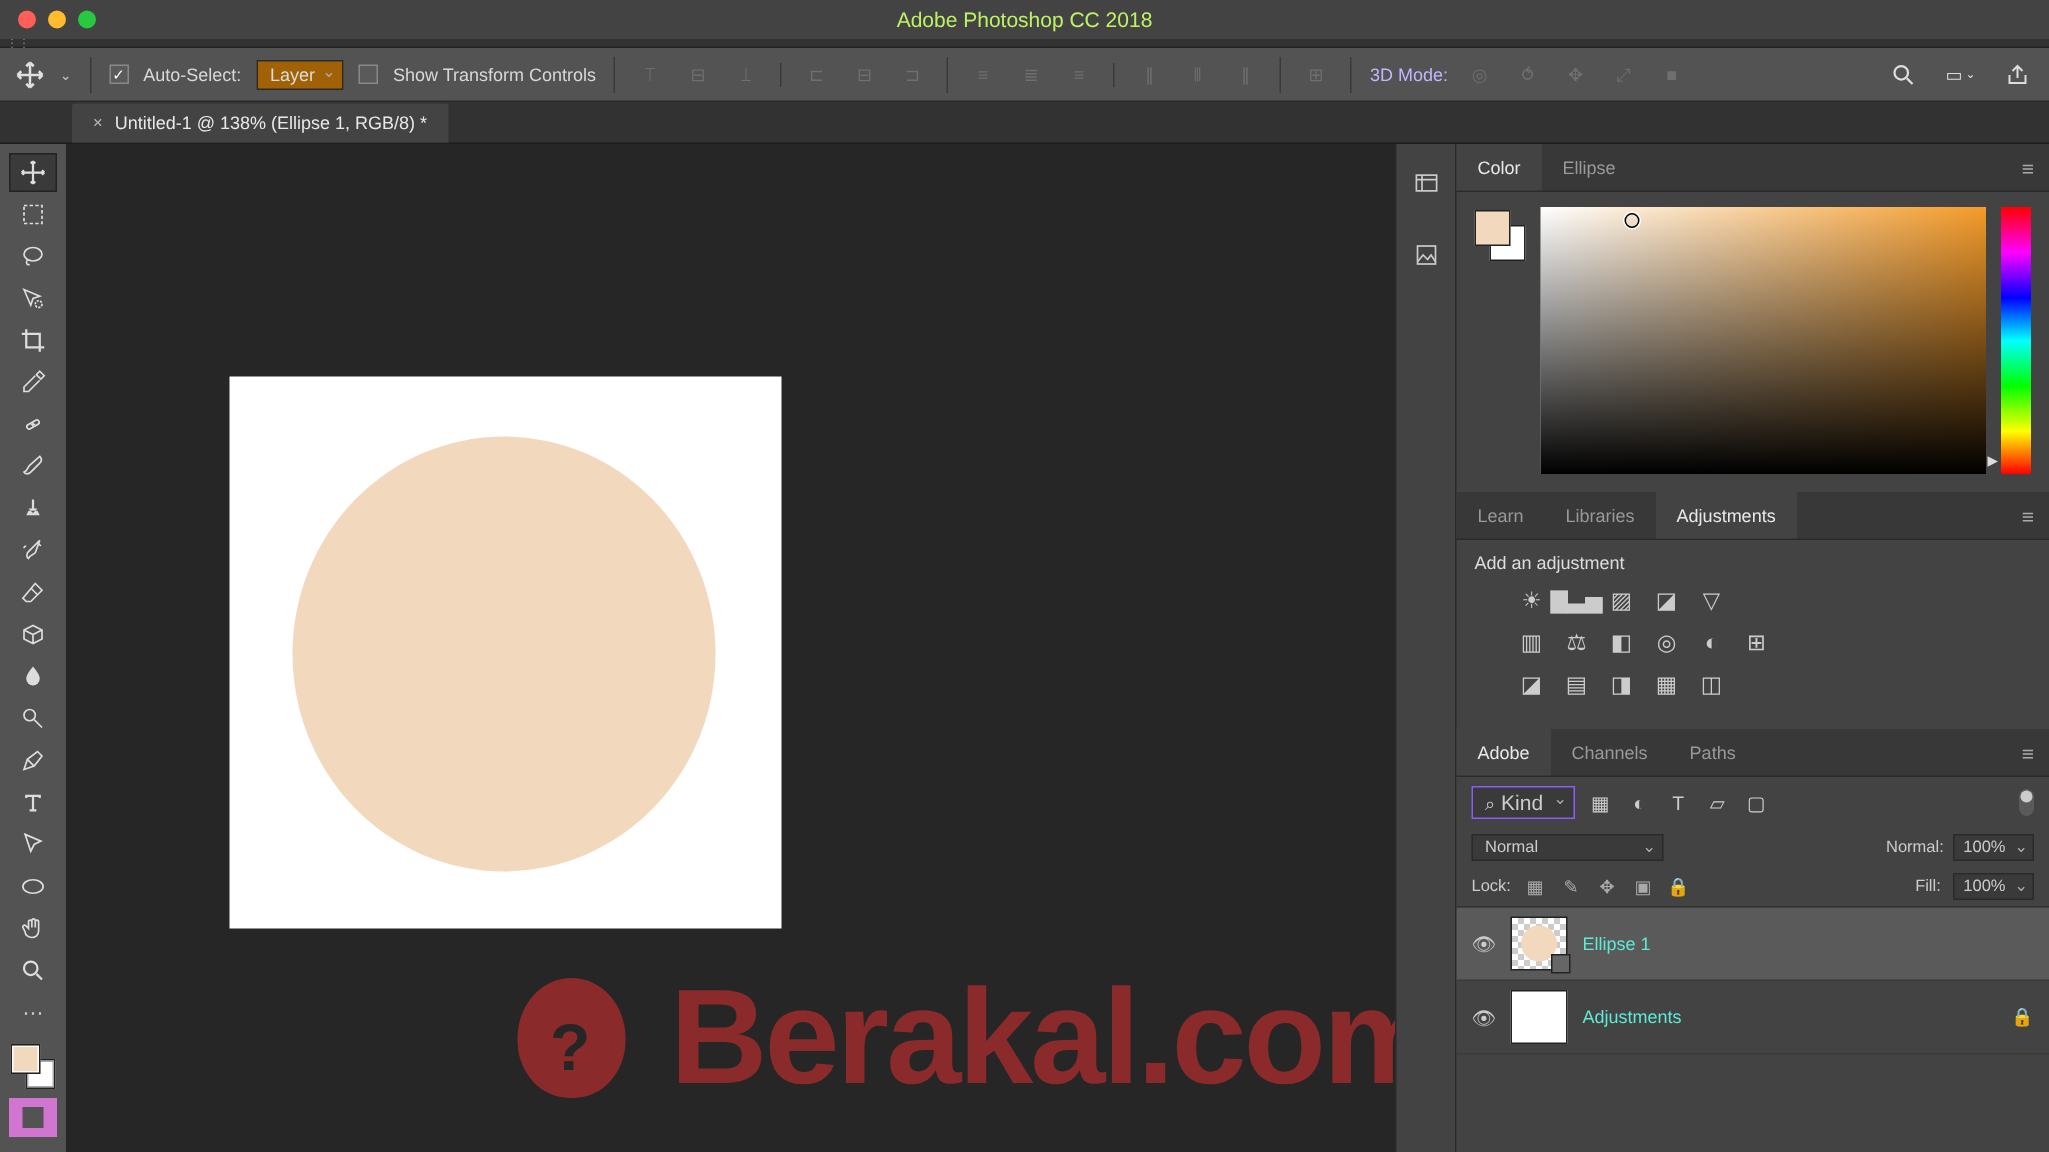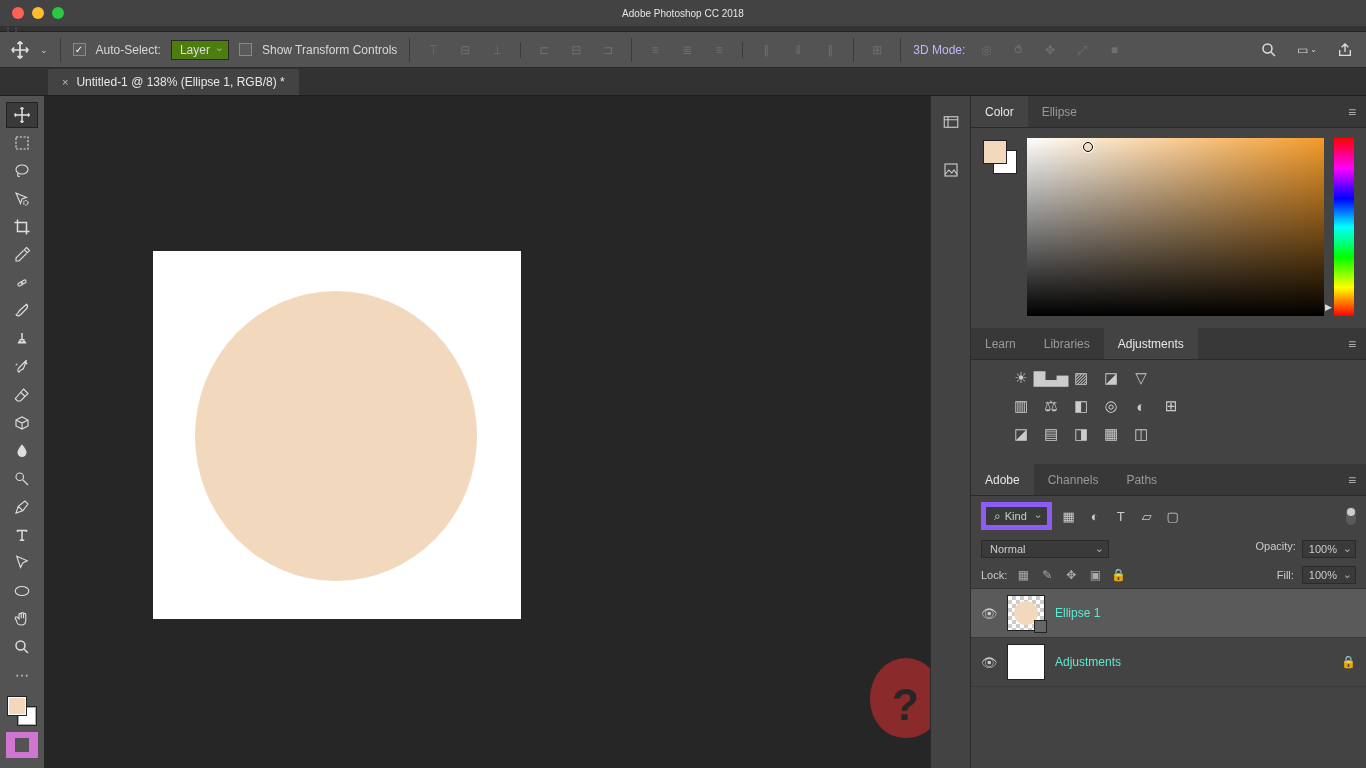--- a/index.html
+++ b/index.html
@@ -5,30 +5,30 @@
 * { margin: 0; padding: 0; box-sizing: border-box; font-family: -apple-system, "Segoe UI", Arial, sans-serif; user-select: none; }
 body { width: 1366px; height: 768px; background: #323232; overflow: hidden; color: #d8d8d8; font-size: 12px; }
 
 
 .titlebar { height: 26px; background: #434343; display: flex; align-items: center; position: relative; }
 .traffic { display: flex; gap: 8px; padding-left: 12px; }
 .tl { width: 12px; height: 12px; border-radius: 50%; }
 .tl.red { background: #ff5f57; }
 .tl.yel { background: #febc2e; }
 .tl.grn { background: #28c840; }
-.app-title { position: absolute; left: 50%; transform: translateX(-50%); color: #e5e5e5; font-size: 10px; }
+.app-title { position: absolute; left: 50%; transform: translateX(-50%); color: #bef264; font-size: 14px; }
 
 
 .optbar { height: 36px; background: #535353; display: flex; align-items: center; padding: 0 10px; gap: 10px; border-bottom: 1px solid #2a2a2a; }
 .optbar .sep { width: 1px; height: 24px; background: #3a3a3a; margin: 0 2px; }
 .optbar .tool-ico { width: 20px; height: 20px; display:flex; align-items:center; justify-content:center; color:#e0e0e0;}
 .optbar .chev { font-size: 9px; color: #ccc; }
 .chk { width: 13px; height: 13px; border: 1px solid #888; background: #5a5a5a; display:inline-flex; align-items:center; justify-content:center; font-size:10px; color:#fff;}
 .chk.on::after { content:"✓"; }
-.dd { background: #4d7c0f; border: 1px solid #2a2a2a; padding: 2px 18px 2px 8px; position: relative; color:#ddd; }
+.dd { background: #a16207; border: 1px solid #2a2a2a; padding: 2px 18px 2px 8px; position: relative; color:#ddd; }
 .dd::after { content:"⌄"; position:absolute; right:4px; top:0; font-size:11px; color:#aaa;}
 .ico-btn { width: 22px; height: 22px; display:flex; align-items:center; justify-content:center; color:#6f6f6f; }
 .right-ico { width:22px; height:22px; display:flex; align-items:center; justify-content:center; color:#ddd; margin-left:6px;}
 .optbar .spacer { flex:1; }
 
 
 .tabrow { height: 28px; background: #323232; display:flex; align-items:flex-end; padding-left: 48px; border-bottom:1px solid #1e1e1e;}
 .doctab { background: #434343; padding: 6px 14px; color:#e8e8e8; font-size:12px; display:flex; align-items:center; gap:8px; border-top-left-radius:2px; border-top-right-radius:2px;}
 .doctab .close { color:#bbb; font-size:11px;}
 
@@ -79,27 +79,27 @@
 
 
 .adj-body{padding:8px 12px 12px;}
 .adj-title{color:#ddd;font-size:12px;margin-bottom:8px;}
 .adj-row{display:flex;gap:10px;margin-bottom:8px;padding-left:28px;}
 .adj-ico{width:20px;height:20px;color:#ccc;display:flex;align-items:center;justify-content:center;font-size:15px;}
 
 
 .layers-body{flex:1;display:flex;flex-direction:column;background:#434343;}
 .lay-top{display:flex;align-items:center;gap:8px;padding:6px 10px;}
-.kind-dd{background:#3a3a3a;border:5px solid #8b5cf6;padding:2px 20px 2px 8px;position:relative;color:#ccc;font-size:11px;}
+.kind-dd{background:#3a3a3a;border:1px solid #8b5cf6;padding:2px 20px 2px 8px;position:relative;color:#ccc;font-size:14px;}
 .kind-dd::before{content:"⌕";margin-right:4px;font-size:12px;}
 .kind-dd::after{content:"⌄";position:absolute;right:4px;top:1px;color:#aaa;font-size:11px;}
 .lay-filter-ico{width:18px;height:18px;color:#ccc;display:flex;align-items:center;justify-content:center;font-size:13px;}
 .lay-toggle{width:10px;height:18px;background:#5a5a5a;border-radius:5px;margin-left:auto;position:relative;}
 .lay-toggle::after{content:"";width:8px;height:8px;background:#ccc;border-radius:50%;position:absolute;top:1px;left:1px;}
-.lay-row2{display:flex;align-items:flex-start;gap:6px;padding:4px 10px;}
+.lay-row2{display:flex;align-items:center;gap:6px;padding:4px 10px;}
 .blend-dd{flex:0 0 128px;background:#3a3a3a;border:1px solid #2a2a2a;padding:2px 20px 2px 8px;position:relative;color:#ccc;font-size:11px;}
 .blend-dd::after{content:"⌄";position:absolute;right:4px;top:1px;color:#aaa;}
 .lbl{color:#ccc;font-size:11px;}
 .val-dd{background:#3a3a3a;border:1px solid #2a2a2a;padding:2px 18px 2px 6px;position:relative;color:#ccc;font-size:11px;}
 .val-dd::after{content:"⌄";position:absolute;right:3px;top:1px;color:#aaa;}
 .lay-row3{display:flex;align-items:center;gap:8px;padding:4px 10px;border-bottom:1px solid #333;}
 .lock-ico{width:16px;height:16px;color:#aaa;display:flex;align-items:center;justify-content:center;font-size:12px;}
 .lay-list{flex:1;overflow:auto;}
 .layer{display:flex;align-items:center;gap:10px;padding:6px 10px;border-bottom:1px solid #3a3a3a;}
 .layer.sel{background:#5a5a5a;}
@@ -311,20 +311,21 @@
 
   <div class="canvas-wrap">
     <div class="canvas">
       <div class="ellipse"></div>
     </div>
     <div class="watermark">
       <div class="wm-ico">
         <div class="wm-head"></div>
           <div class="wm-q">?</div>
       </div>
+      <span>Berakal.com</span>
     </div>
   </div>
 
   <div class="dock">
     <div class="di">
       <svg viewBox="0 0 24 24" width="18" height="18" fill="none" stroke="currentColor" stroke-width="1.5">
           <rect x="3" y="5" width="18" height="14"></rect>
           <path d="M3 9h18M8 5v14"></path>
         </svg>
     </div>
@@ -356,20 +357,21 @@
     </div>
 
     <div class="panel-tabs">
       <div class="ptab">Learn</div>
       <div class="ptab">Libraries</div>
       <div class="ptab active">Adjustments</div>
       <div class="ptab-spacer"></div>
       <div class="pmenu">≡</div>
     </div>
     <div class="adj-body">
+      <div class="adj-title">Add an adjustment</div>
       <div class="adj-row">
         <div class="adj-ico">☀</div>
         <div class="adj-ico">▇▃▅</div>
         <div class="adj-ico">▨</div>
         <div class="adj-ico">◪</div>
         <div class="adj-ico">▽</div>
       </div>
       <div class="adj-row">
         <div class="adj-ico">▥</div>
         <div class="adj-ico">⚖</div>
@@ -400,21 +402,21 @@
         <div class="lay-filter-ico">▦</div>
         <div class="lay-filter-ico">◐</div>
         <div class="lay-filter-ico">T</div>
         <div class="lay-filter-ico">▱</div>
         <div class="lay-filter-ico">▢</div>
         <div class="lay-toggle"></div>
       </div>
       <div class="lay-row2">
         <div class="blend-dd">Normal</div>
         <div style="flex:1"></div>
-        <span class="lbl">Opacity:</span>
+        <span class="lbl">Normal:</span>
         <div class="val-dd">100%</div>
       </div>
       <div class="lay-row3">
         <span class="lbl">Lock:</span>
         <div class="lock-ico">▦</div>
         <div class="lock-ico">✎</div>
         <div class="lock-ico">✥</div>
         <div class="lock-ico">▣</div>
         <div class="lock-ico">🔒</div>
         <div style="flex:1"></div>

